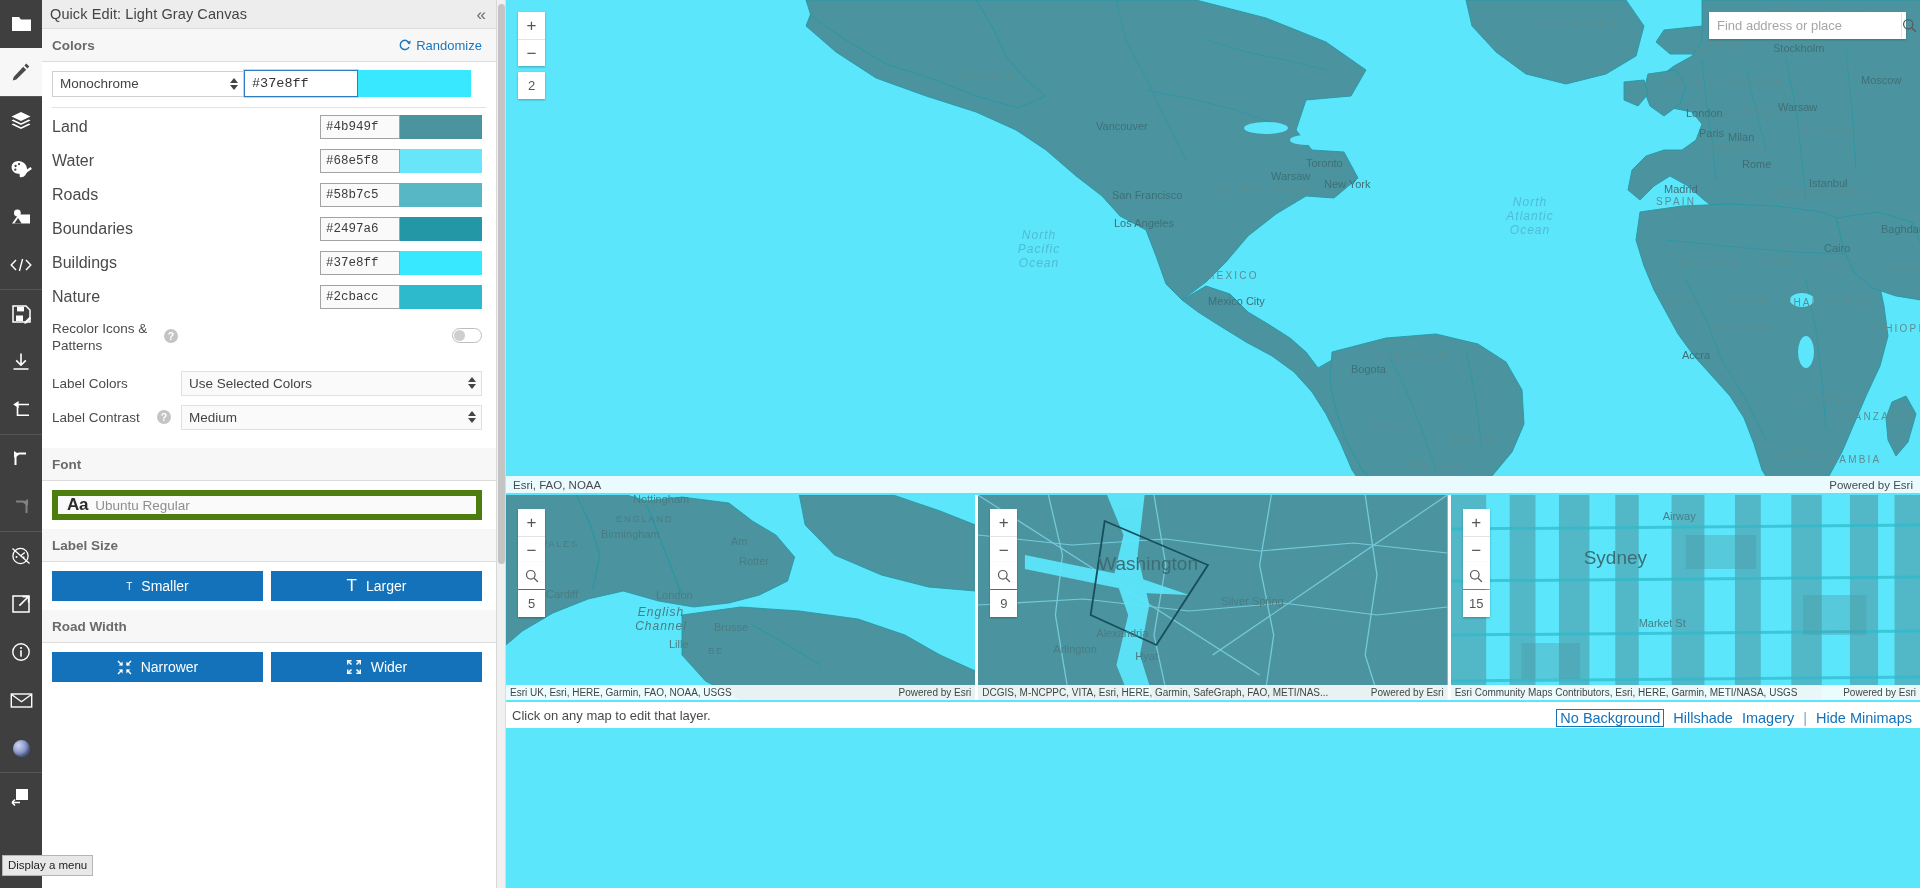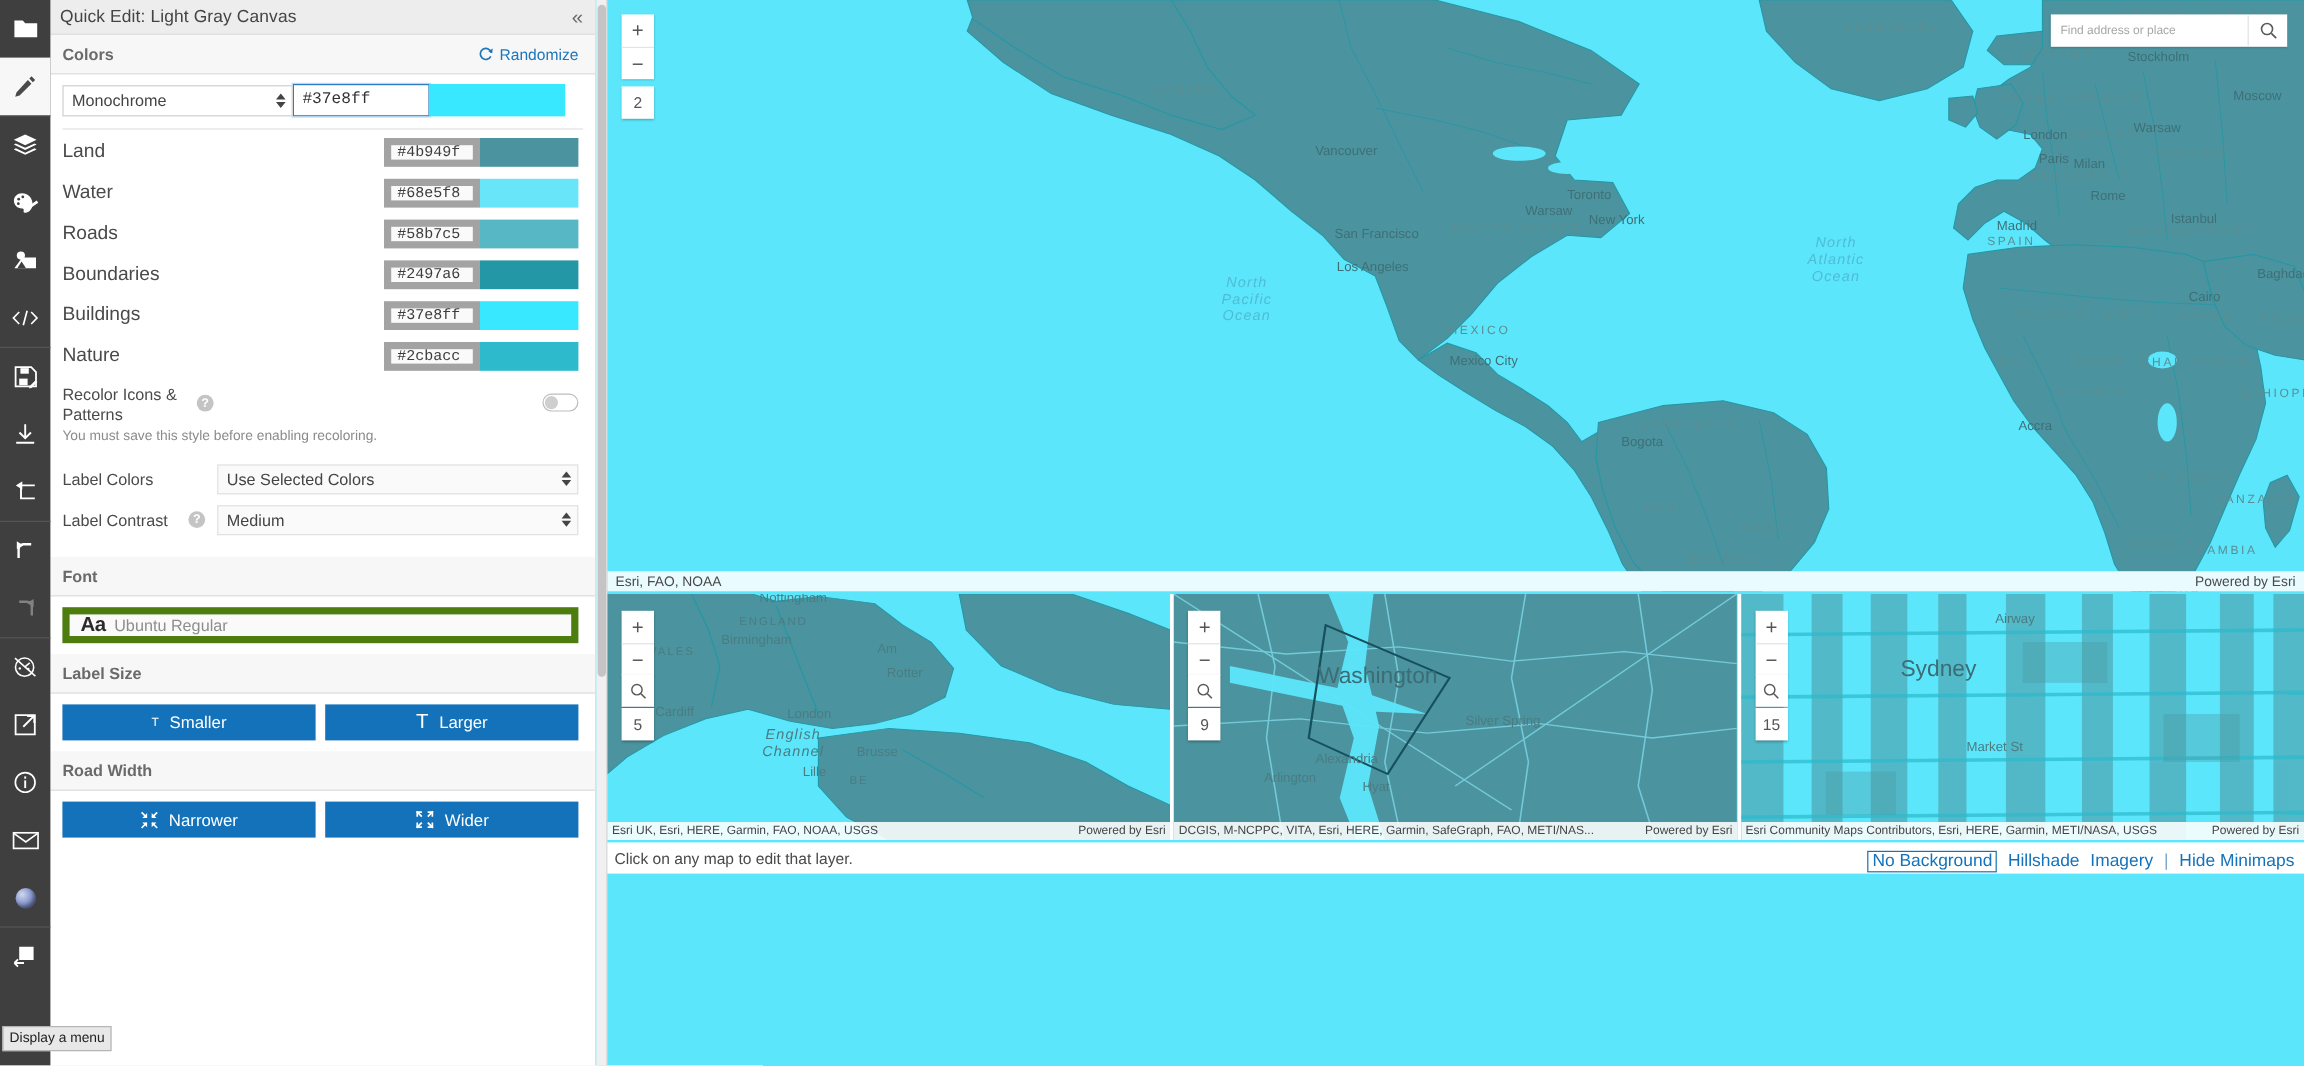--- a/index.html
+++ b/index.html
@@ -82,21 +82,21 @@
   .hexin {
     height:27px; border:1px solid #2e7cc4; outline:1px solid #b9d8f1;
     font-family:"Liberation Mono", monospace; font-size:13.5px; color:#333;
     padding:0 7px; display:flex; align-items:center; background:#fff;
   }
   .swatch { height:27px; }
 
   .color-row { height:34px; display:flex; align-items:center; padding:0 14px 0 10px; }
   .color-row .lbl { font-size:16px; color:#4a4a4a; flex:1 1 auto; }
   .color-row .hexbox {
-    width:80px; height:24px; border:6px solid #a3a3a3; background:#fafafa;
+    width:80px; height:24px; border:1px solid #a3a3a3; background:#fafafa;
     font-family:"Liberation Mono", monospace; font-size:12.5px; color:#3c3c3c;
     display:flex; align-items:center; padding:0 5px;
   }
   .color-row .sw { width:82px; height:24px; }
 
   .divider { height:1px; background:#e2e2e2; margin:2px 10px 2px 10px; }
 
   .recolor-row { display:flex; align-items:flex-start; padding:6px 14px 0 10px; }
   .recolor-lbl { font-size:13.5px; color:#4a4a4a; width:100px; line-height:17px; }
   .qmark {
@@ -193,21 +193,21 @@
     display:flex; align-items:center; justify-content:center;
     box-shadow:0 1px 2px rgba(0,0,0,.28); cursor:pointer;
   }
 
   .search {
     position:absolute; right:14px; top:12px; width:197px; height:27px; background:#fff;
     display:flex; align-items:center; z-index:14; box-shadow:0 1px 2px rgba(0,0,0,.22);
   }
   .search input {
     flex:1 1 auto; border:0; outline:0; height:25px; padding:0 8px;
-    font-size:10px; color:#ec4899; font-family:"Liberation Sans", sans-serif; background:transparent;
+    font-size:13px; color:#ec4899; font-family:"Liberation Sans", sans-serif; background:transparent;
   }
   .search input::placeholder { color:#a6a6a6; }
   .search .sbtn {
     width:33px; height:25px; border-left:1px solid #e2e2e2;
     display:flex; align-items:center; justify-content:center; cursor:pointer;
   }
 
   
   .mlabel { position:absolute; color:#4e7f85; pointer-events:none; white-space:nowrap; }
   .country { font-size:10px; letter-spacing:2.2px; color:#5a8e93; }
@@ -423,21 +423,20 @@
             </div>
             <div class="sw" style="background:#2cbacc"></div>
           </div>
         </div>
 
       <div class="recolor-row">
         <div class="recolor-lbl">Recolor Icons &amp; Patterns</div>
         <div class="qmark">?</div>
         <div class="toggle"></div>
       </div>
-      <div class="note">You must save this style before enabling recoloring.</div>
 
       <div style="height:12px"></div>
 
       <div class="sel-row">
         <div class="lbl">Label Colors</div>
         <div style="width:24px"></div>
         <div class="sel2">
           <span>Use Selected Colors</span>
           <span class="spin">
               <i class="up"></i>

